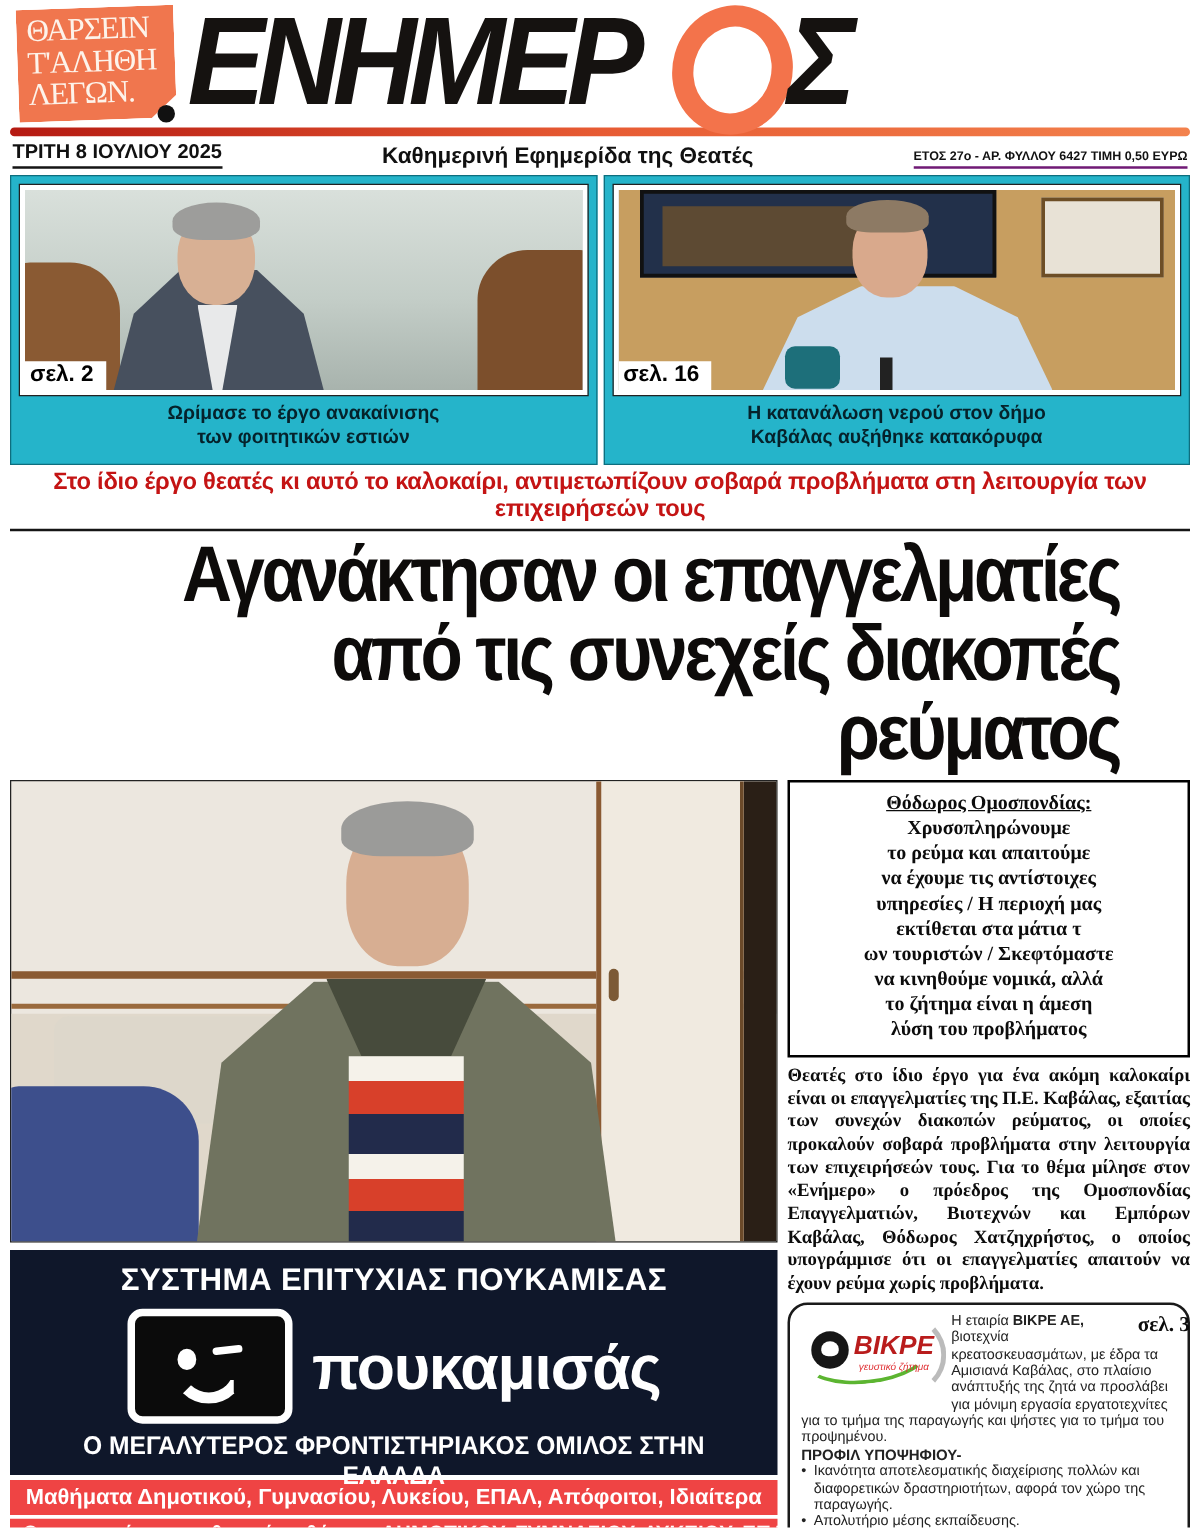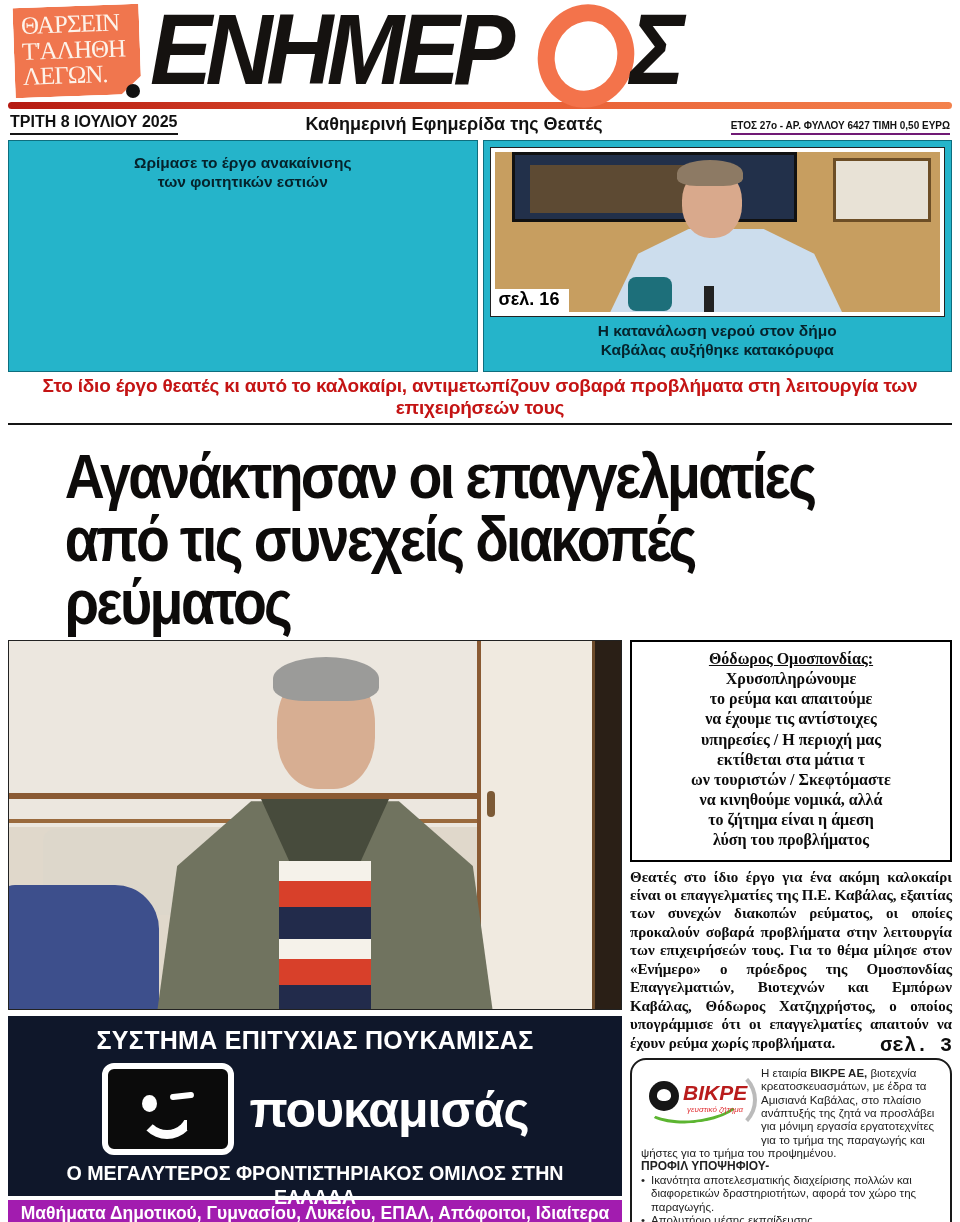--- a/index.html
+++ b/index.html
@@ -98,21 +98,21 @@
   .s3-hair { position:absolute; left:41%; top:5%; width:66px; height:26px;
     background:#8d7a64; border-radius:50% 50% 30% 30%; }
   .s3-mic1 { position:absolute; left:30%; top:78%; width:44px; height:34px;
     background:#1d6f7a; border-radius:8px; }
   .s3-mic2 { position:absolute; left:47%; top:84%; width:10px; height:26px;
     background:#222; }
 
   
   .kicker { text-align:center; font-weight:bold; font-size:19px; color:#c41414;
     padding:3px 0 4px; border-bottom:2px solid #151515; letter-spacing:-0.2px; }
-  .headline { text-align:left; padding:20px 0 2px; }
+  .headline { text-align:right; padding:4px 0 2px; }
   .headline div { font-size:63px; font-weight:bold; letter-spacing:-3px;
     line-height:1.0; color:#0d0b0a; transform:scaleX(0.88); transform-origin:center; }
 
   
   .main { display:flex; gap:8px; margin-top:4px; }
   .left-col { width:614px; flex:none; }
   .right-col { flex:1; min-width:0; }
 
   
   .mphoto { position:relative; height:370px; border:1px solid #222;
@@ -156,34 +156,34 @@
     border:9px solid transparent; border-bottom-color:#fff;
     border-radius:0 0 60px 60px; }
   .pouk-brand { text-align:left; line-height:1.0; }
   .brand-small { font-size:29px; letter-spacing:0.5px; }
   .brand-big { font-size:50px; font-weight:bold; letter-spacing:-1px; margin-top:2px; }
   .pouk-bottom { font-size:20.5px; font-weight:bold; transform:scaleX(0.96);
     transform-origin:center; }
 
   
   .adrows { display:flex; flex-direction:column; gap:3px; margin-top:4px; }
-  .adrow { background:#a21caf; color:#fff; font-weight:bold; font-size:16.5px;
+  .adrow { background:#ef4444; color:#fff; font-weight:bold; font-size:16.5px;
     padding:3px 10px 4px; white-space:nowrap; }
   .adrow.center { text-align:center; font-size:17.5px; }
 
   
   .quote-box { border:2px solid #000; padding:7px 4px 9px; text-align:center;
     font-family:"Liberation Serif", serif; font-weight:bold; font-size:16px;
     line-height:1.26; color:#0c0c0c; }
   .quote-title { text-decoration:underline; }
   .quote-body { white-space:pre-line; }
   .lead { margin-top:6px; font-family:"Liberation Serif", serif; font-weight:bold;
     font-size:15px; line-height:1.23; text-align:justify; color:#0c0c0c; }
-  .pageref { float:right; font-family:Liberation Mono, monospace;
-    font-weight:bold; font-size:20px; }
+  .pageref { float:right; font-family:Liberation Serif, serif;
+    font-weight:bold; font-size:17px;margin-top:32px; }
 
   
   .bikre { margin-top:6px; border:2px solid #1a1a1a; border-radius:16px;
     padding:7px 9px 8px; font-size:11.5px; line-height:1.16; color:#222; }
   .bikre-logo { float:left; width:112px; height:64px; margin:2px 8px 2px 0;
     position:relative; }
   .bikre-swoosh { position:absolute; left:2px; top:10px; width:100px; height:44px;
     border:3px solid transparent; border-bottom-color:#5cb531; border-radius:50%;
     transform:rotate(-6deg); }
   .bikre-circle { position:absolute; left:8px; top:12px; width:30px; height:30px;
@@ -223,20 +223,30 @@
 
   <div class="dateline">
     <span class="date">ΤΡΙΤΗ 8 ΙΟΥΛΙΟΥ 2025</span>
     <span class="subtitle">Καθημερινή Εφημερίδα της Θεατές</span>
     <span class="issue">ΕΤΟΣ 27ο - ΑΡ. ΦΥΛΛΟΥ 6427 ΤΙΜΗ 0,50 ΕΥΡΩ</span>
   </div>
 
   <div class="teasers">
 
     <div class="teaser">
+      <div class="tphoto">
+        <div class="s1-bg"></div>
+        <div class="s1-chairL"></div>
+        <div class="s1-chairR"></div>
+        <div class="s1-torso"></div>
+        <div class="s1-shirt"></div>
+        <div class="s1-head"></div>
+        <div class="s1-hair"></div>
+        <span class="plabel">σελ. 2</span>
+      </div>
       <div class="tcaption">Ωρίμασε το έργο ανακαίνισης
 των φοιτητικών εστιών</div>
     </div>
 
 
     <div class="teaser">
       <div class="tphoto">
         <div class="s3-wood"></div>
         <div class="s3-screen"></div>
         <div class="s3-map"></div>

